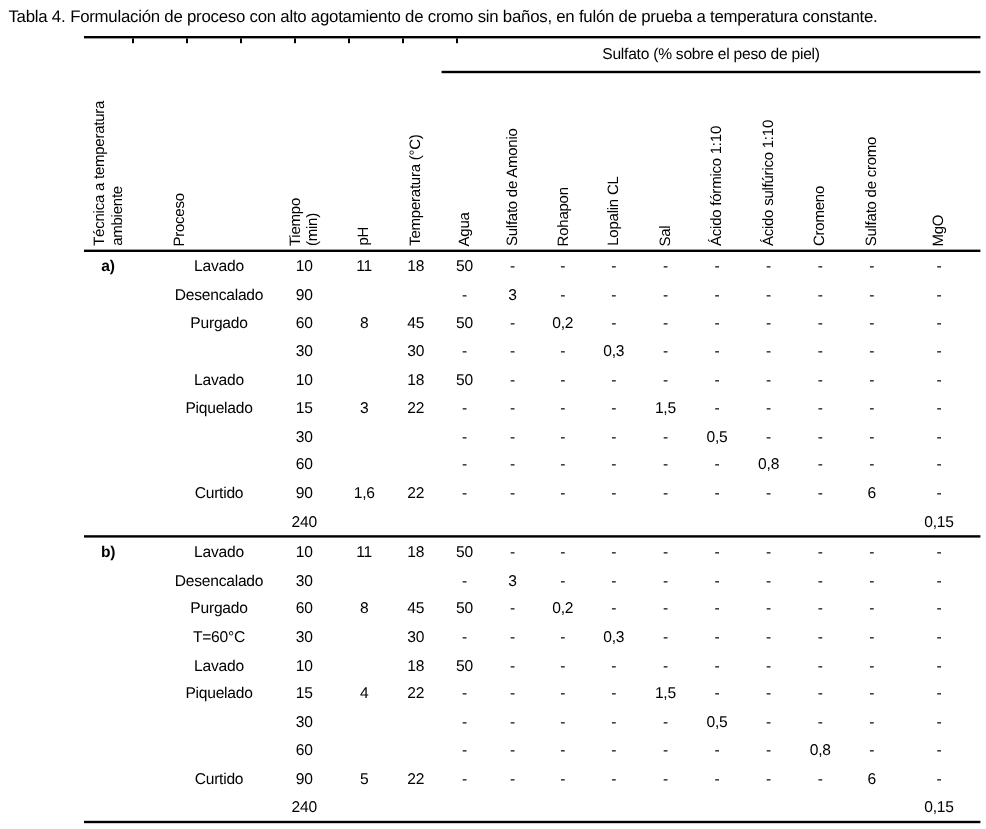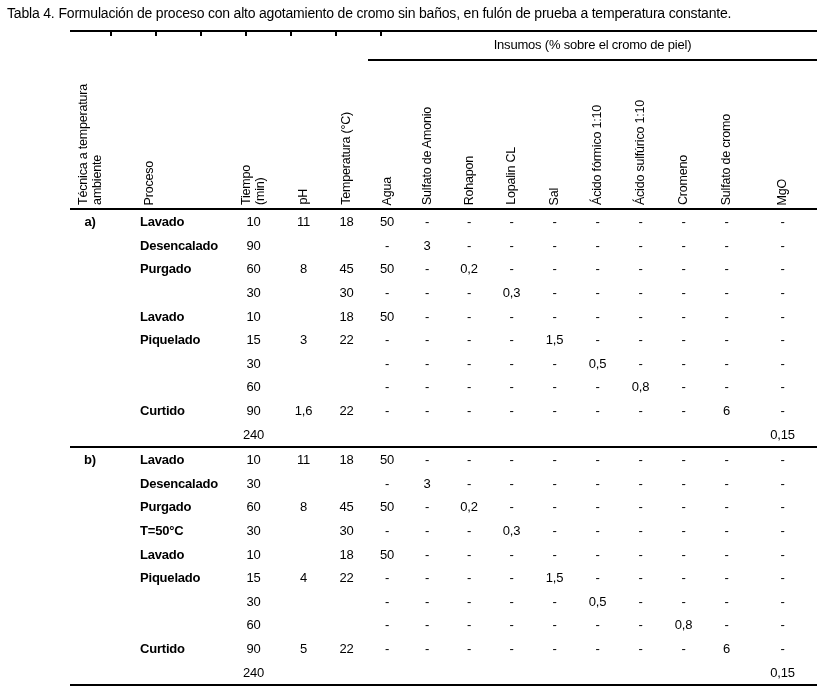--- a/index.html
+++ b/index.html
@@ -47,39 +47,39 @@
     font-size:12.5px;
     line-height:1.15;
   }
   .grid-row {
     display:grid; grid-template-columns:var(--cols);
     height:23.6px; align-items:center;
     font-size:13px;
   }
   .cell { text-align:center; white-space:nowrap; overflow:visible; }
   .cell.c1 { font-weight:bold; }
-  .cell.c2 { text-align:left; padding-left:30px;font-weight:bold; }
+  .cell.c2 { text-align:center; padding-left:30px; }
 </style>
 </head>
 <body>
 
 <div class="page">
 
   <div class="caption">
     <span class="cap-label">Tabla 4.</span><span>Formulación de proceso con alto agotamiento de cromo sin baños, en fulón de prueba a temperatura constante.</span>
   </div>
 
   <div class="table-wrap">
 
     <div class="rule top-rule">
       <div class="tick-strip"></div>
     </div>
 
     <div class="group-row">
-      <div class="insumos-label">Insumos (% sobre el cromo de piel)</div>
+      <div class="insumos-label">Sulfato (% sobre el peso de piel)</div>
       <div class="insumos-rule"></div>
     </div>
 
     <div class="header-row" id="header-row">
         <div class="hcell c1">
           <span class="vtext">Técnica a temperatura
 ambiente</span>
         </div>
         <div class="hcell c2">
           <span class="vtext">Proceso</span>
@@ -350,21 +350,21 @@
           <div class="cell c9">-</div>
           <div class="cell c10">-</div>
           <div class="cell c11">-</div>
           <div class="cell c12">-</div>
           <div class="cell c13">-</div>
           <div class="cell c14">-</div>
           <div class="cell c15">-</div>
         </div>
         <div class="grid-row">
           <div class="cell c1"></div>
-          <div class="cell c2">T=50°C</div>
+          <div class="cell c2">T=60°C</div>
           <div class="cell c3">30</div>
           <div class="cell c4"></div>
           <div class="cell c5">30</div>
           <div class="cell c6">-</div>
           <div class="cell c7">-</div>
           <div class="cell c8">-</div>
           <div class="cell c9">0,3</div>
           <div class="cell c10">-</div>
           <div class="cell c11">-</div>
           <div class="cell c12">-</div>

